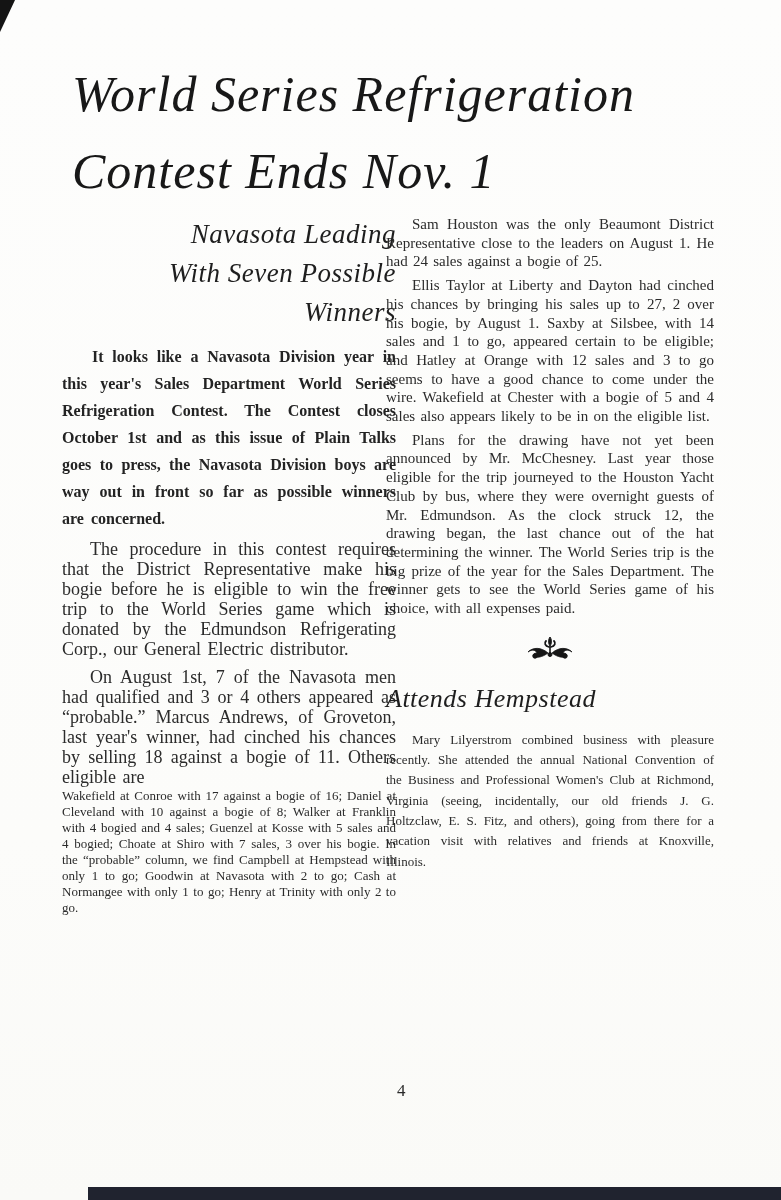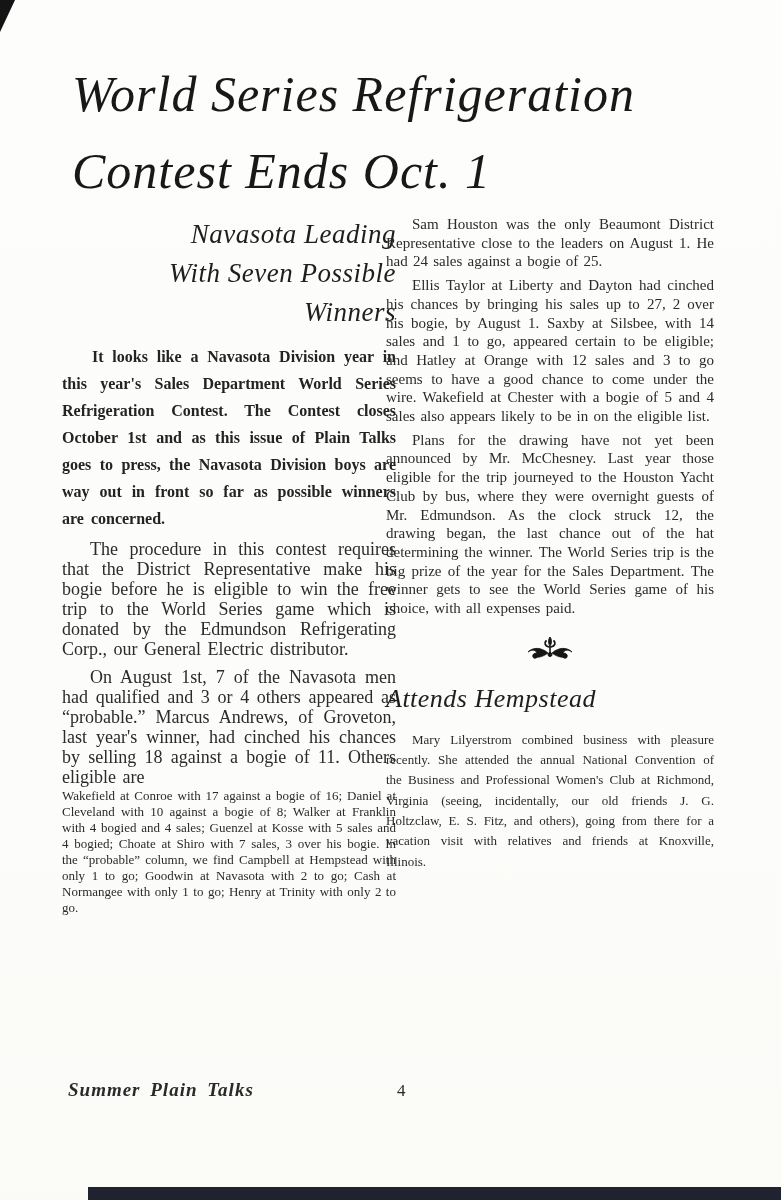--- a/index.html
+++ b/index.html
@@ -81,21 +81,21 @@
 </style>
 </head>
 <body>
 
 <div class="page">
 
   <div class="corner-artifact"></div>
 
   <div class="title">
     <div>World Series Refrigeration</div>
-    <div>Contest Ends Oct. 1</div>
+    <div>Contest Ends Nov. 1</div>
   </div>
 
   <div class="col col-left">
     <div class="script-head">
       <div>Navasota Leading</div>
       <div>With Seven Possible</div>
       <div>Winners</div>
     </div>
     <p class="lead">It looks like a Navasota Division year in this year's Sales Department World Series Refrigeration Contest. The Contest closes October 1st and as this issue of Plain Talks goes to press, the Navasota Division boys are way out in front so far as possible winners are concerned.</p>
     <p class="body-text">The procedure in this contest requires that the District Representative make his bogie before he is eligible to win the free trip to the World Series game which is donated by the Edmundson Refrigerating Corp., our General Electric distributor.</p>
@@ -124,18 +124,17 @@
       </svg>
     </div>
 
     <div class="script-head-2">
       <div>Attends Hempstead</div>
     </div>
 
     <p class="closing">Mary Lilyerstrom combined business with pleasure recently. She attended the annual National Convention of the Business and Professional Women's Club at Richmond, Virginia (seeing, incidentally, our old friends J. G. Holtzclaw, E. S. Fitz, and others), going from there for a vacation visit with relatives and friends at Knoxville, Illinois.</p>
   </div>
 
-  <div class="footer-pub">Summer Plain Talks</div>
   <div class="footer-page">4</div>
 
   <div class="bottom-bar"></div>
 
 </div>
 
 </body></html>

